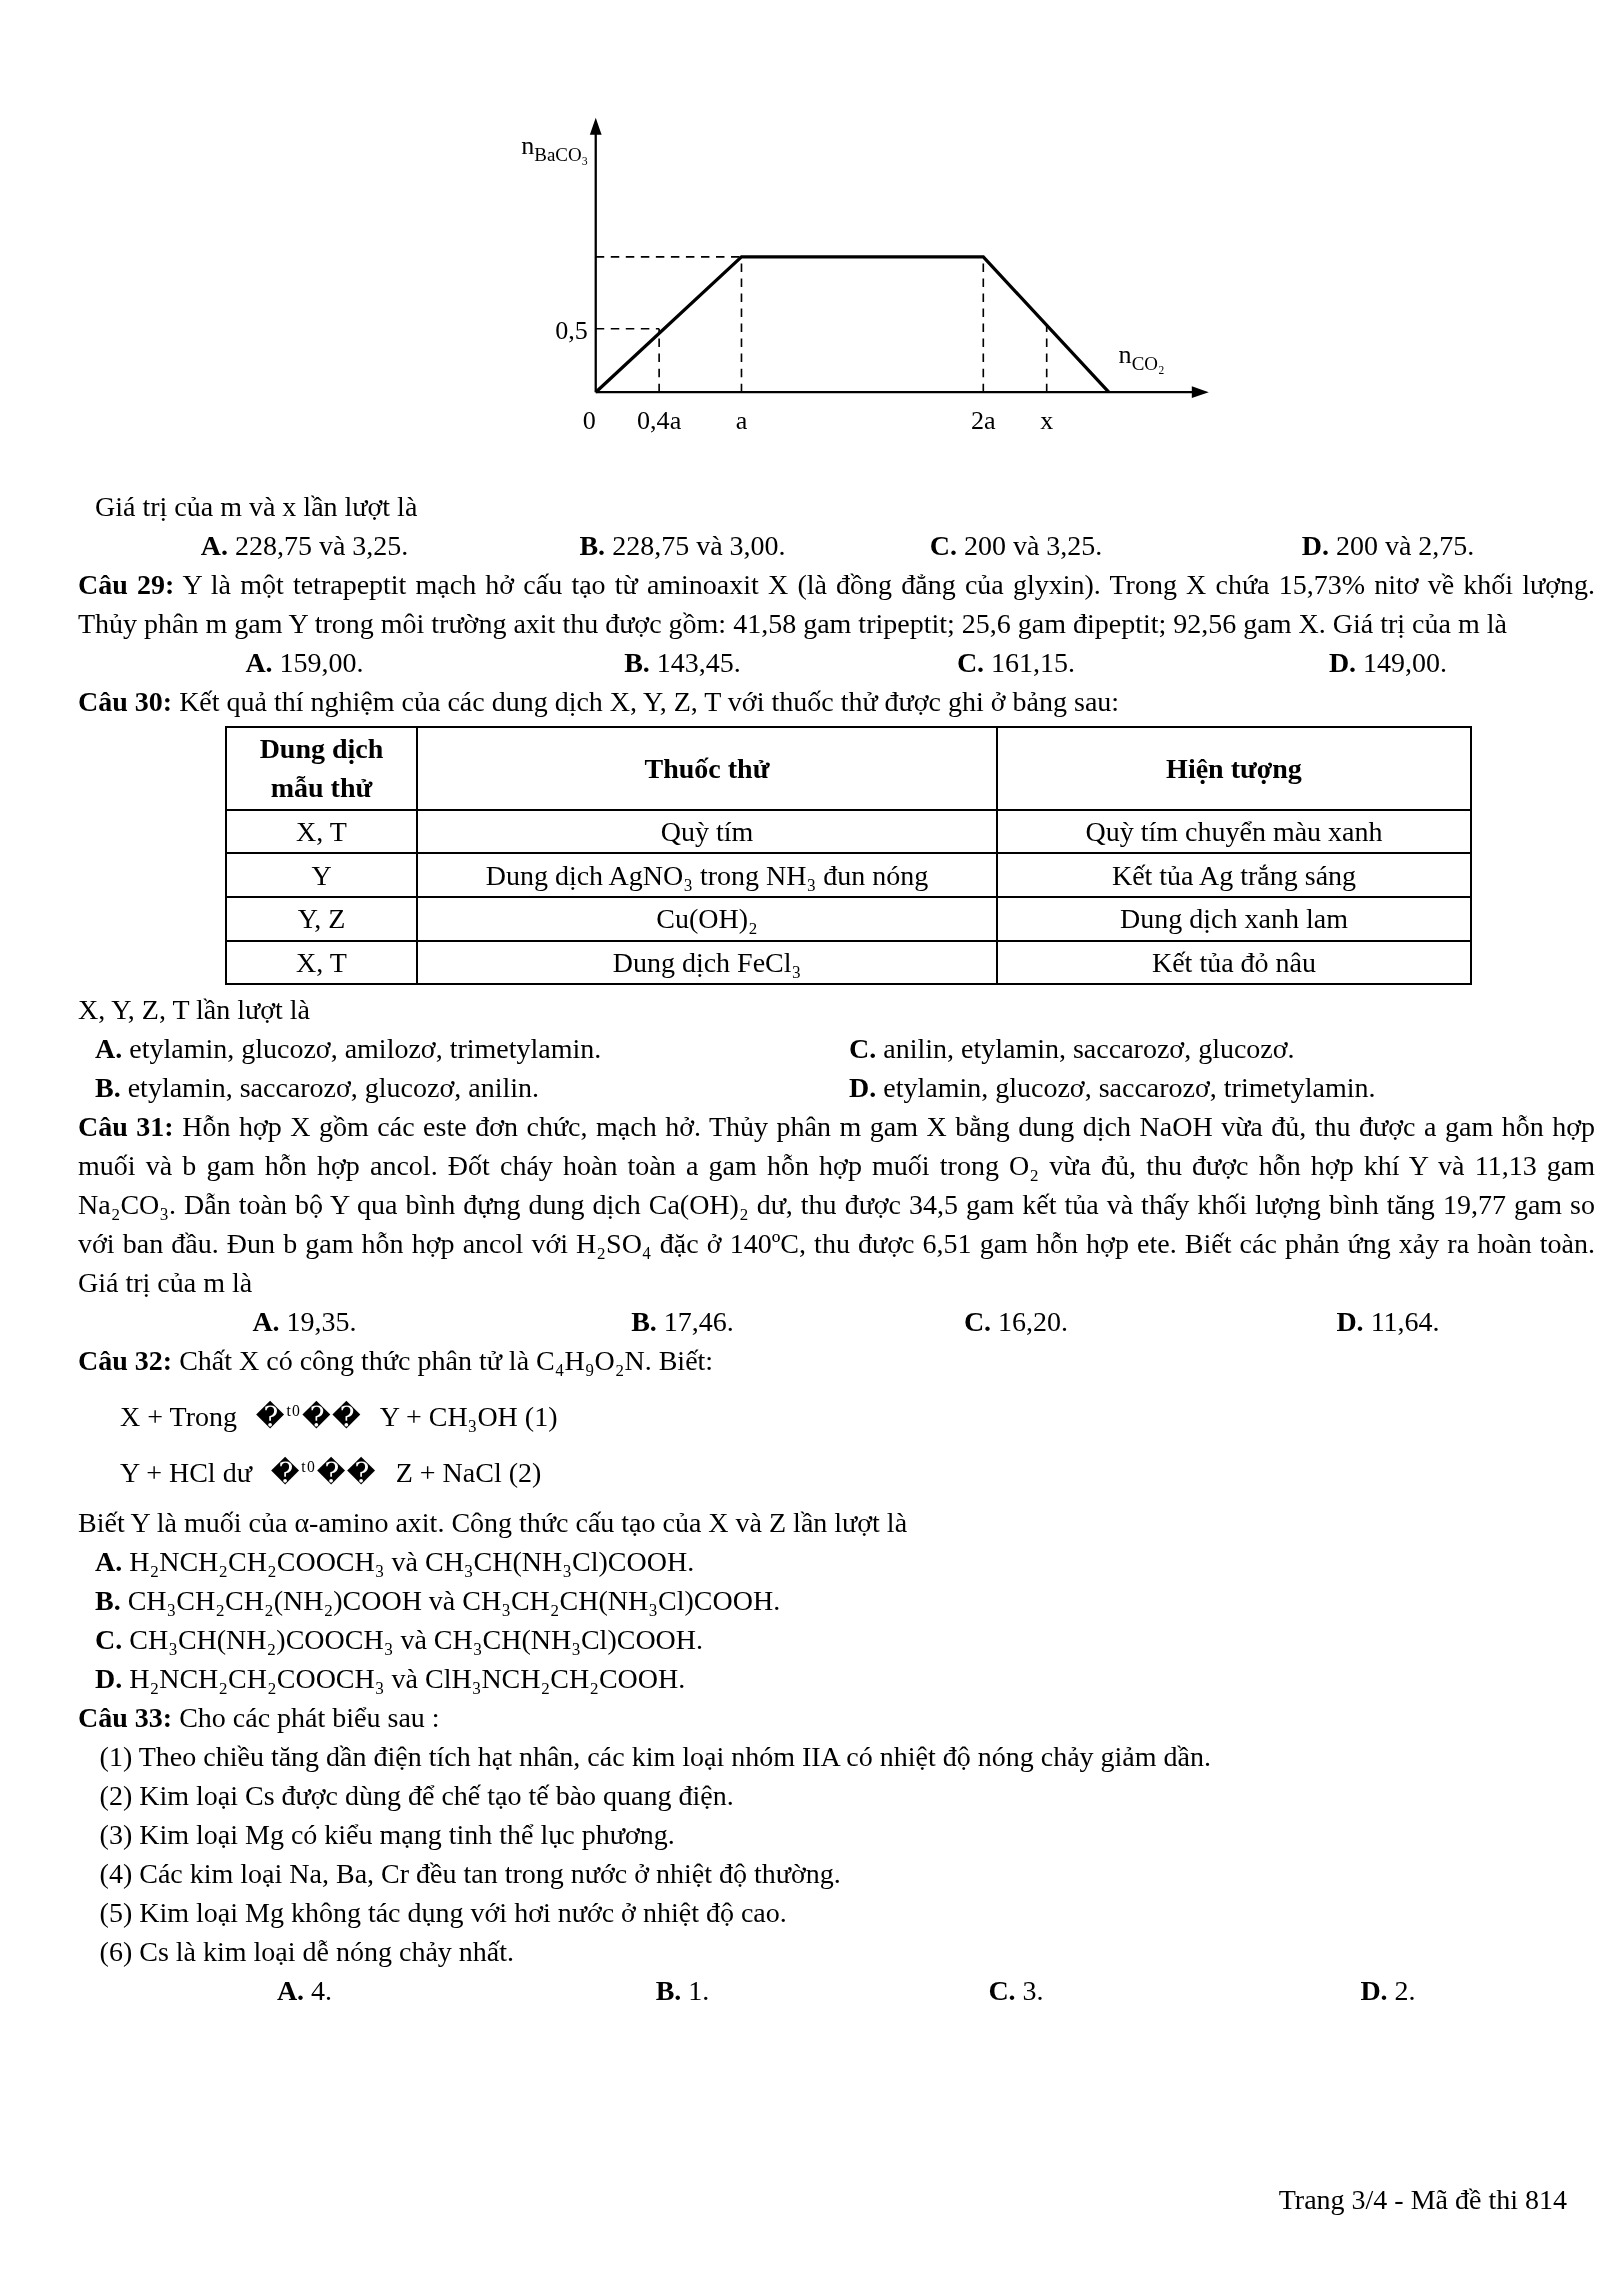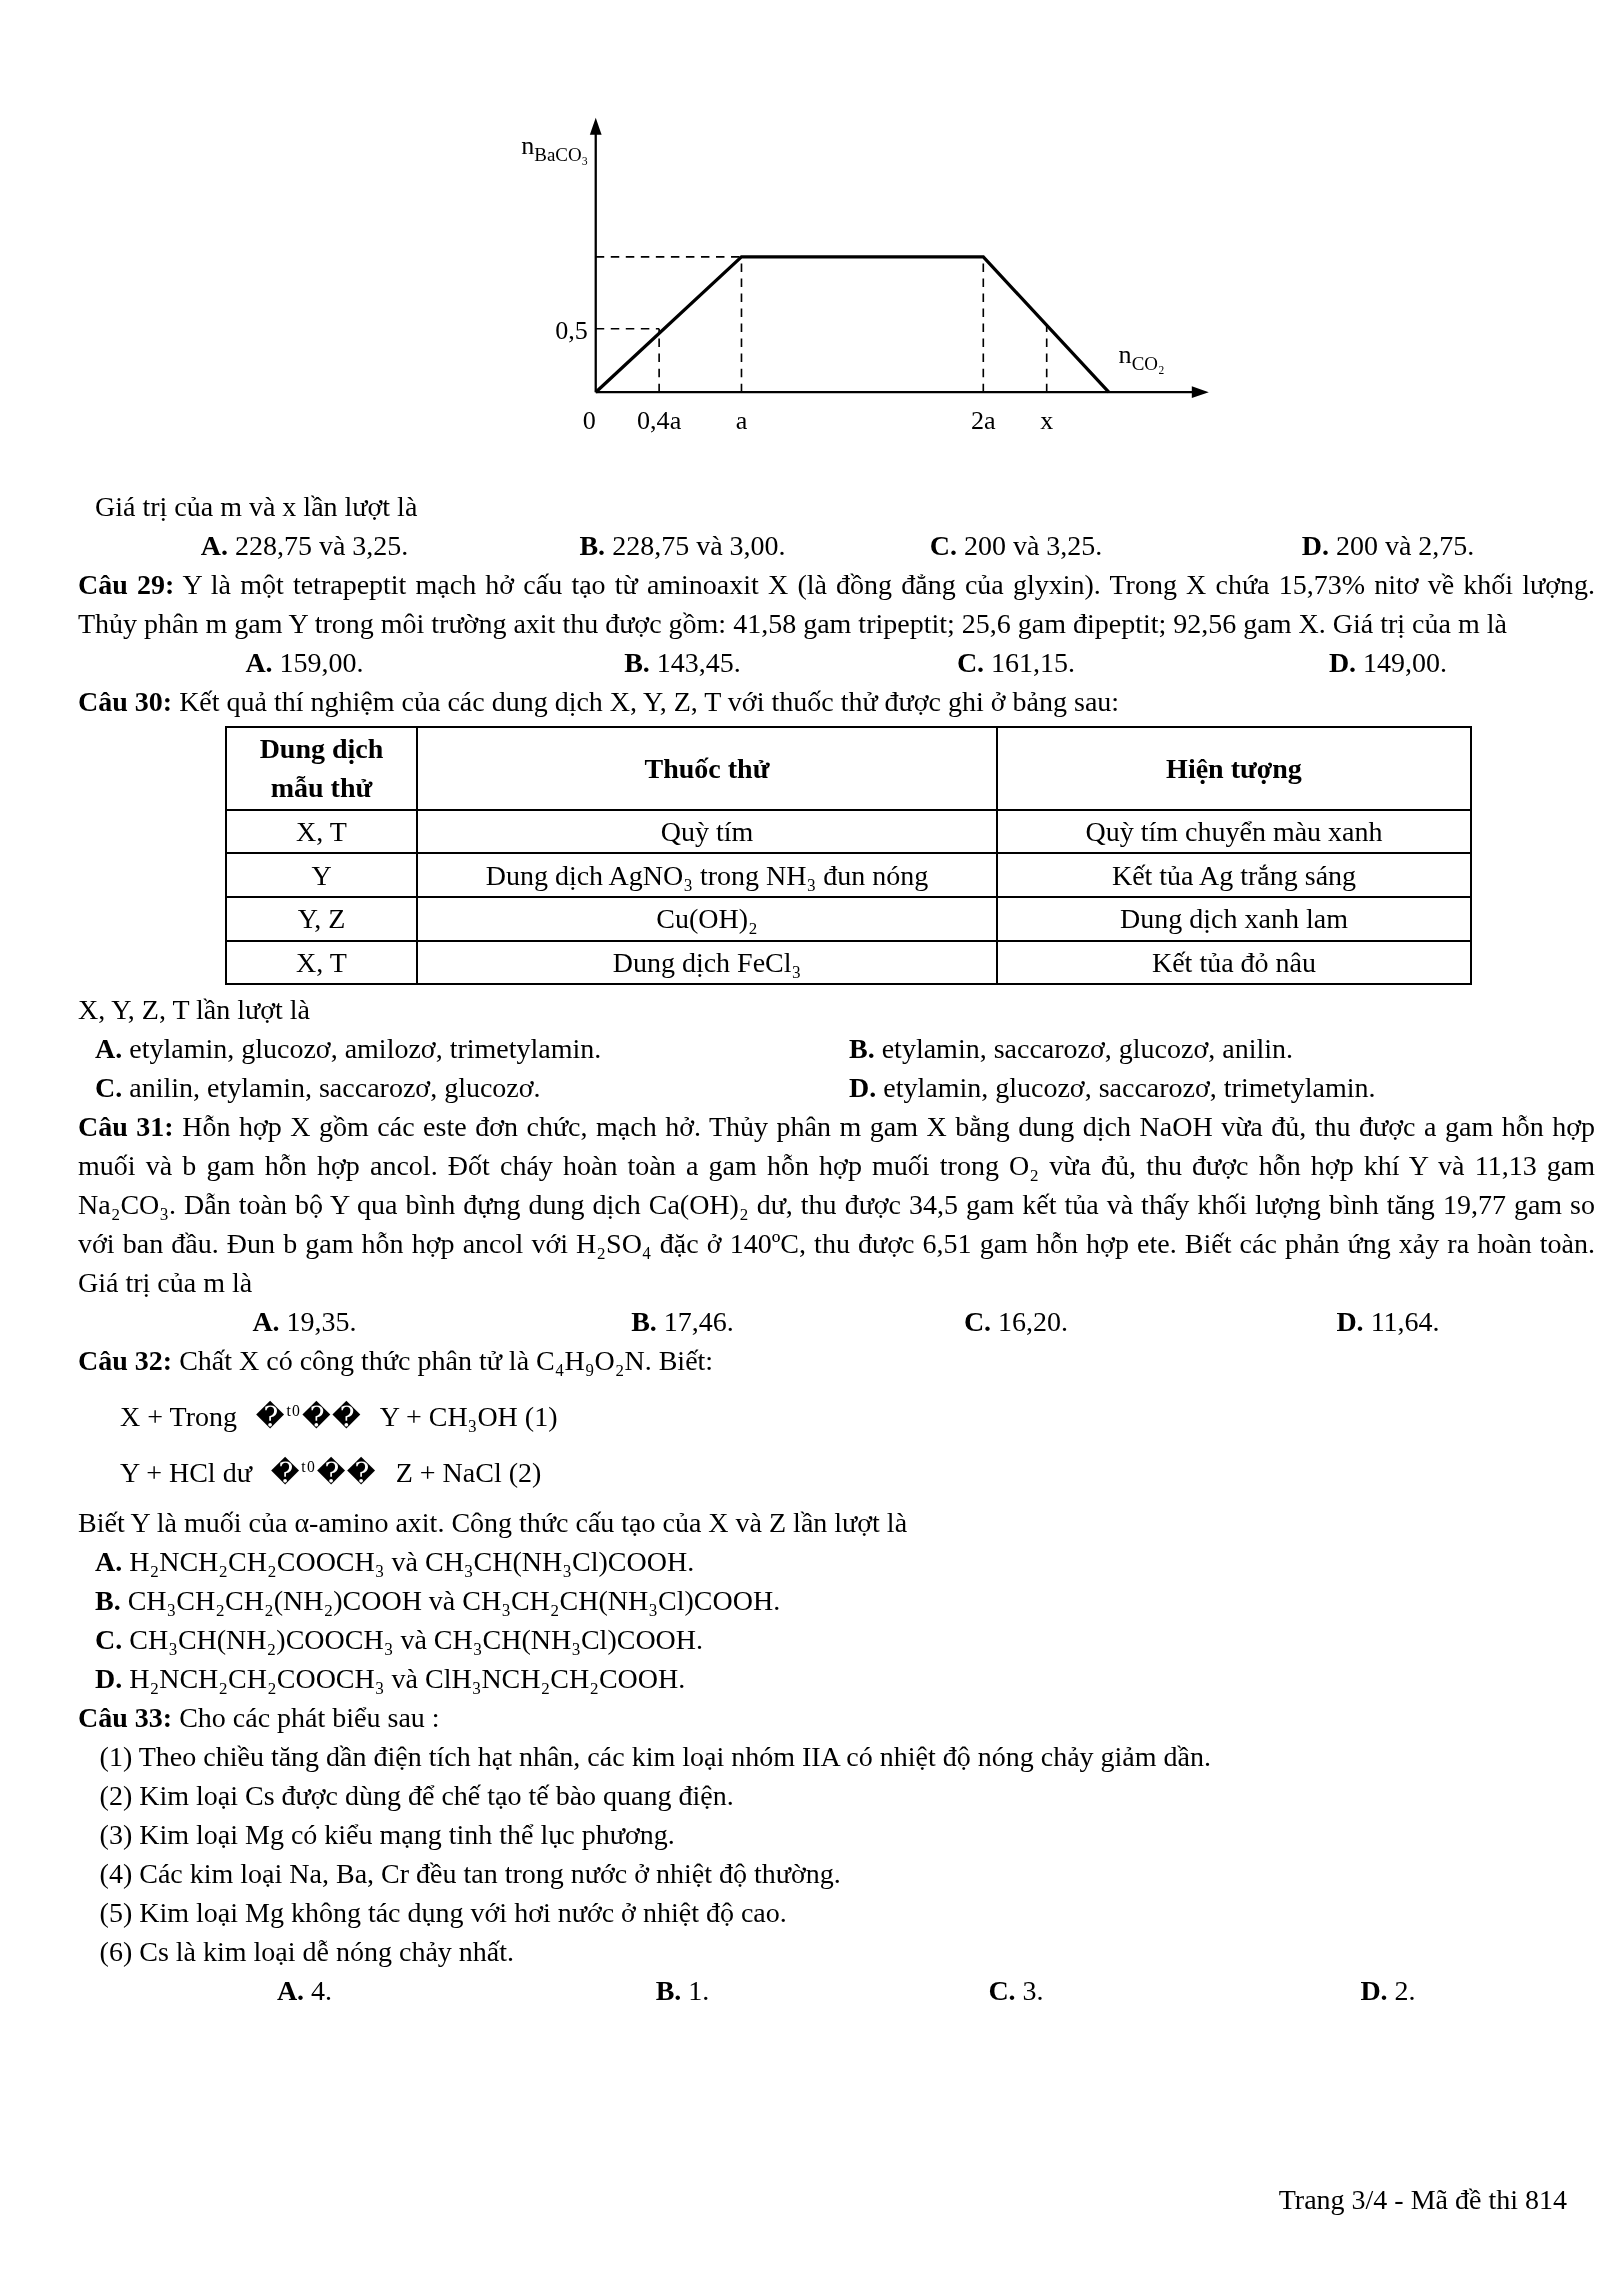--- a/index.html
+++ b/index.html
@@ -139,22 +139,22 @@
           <td>X, T</td>
           <td>Dung dịch FeCl₃</td>
           <td>Kết tủa đỏ nâu</td>
         </tr>
       </tbody>
     </table>
 
     <div class="stem">X, Y, Z, T lần lượt là</div>
     <div class="opts2">
       <div class="opt"><span class="opt-letter">A.</span> <span>etylamin, glucozơ, amilozơ, trimetylamin.</span></div>
+      <div class="opt"><span class="opt-letter">C.</span> <span>anilin, etylamin, saccarozơ, glucozơ.</span></div>
       <div class="opt"><span class="opt-letter">B.</span> <span>etylamin, saccarozơ, glucozơ, anilin.</span></div>
-      <div class="opt"><span class="opt-letter">C.</span> <span>anilin, etylamin, saccarozơ, glucozơ.</span></div>
       <div class="opt"><span class="opt-letter">D.</span> <span>etylamin, glucozơ, saccarozơ, trimetylamin.</span></div>
     </div>
 
     <p class="para"><b class="q-label">Câu 31:</b> <span>Hỗn hợp X gồm các este đơn chức, mạch hở. Thủy phân m gam X bằng dung dịch NaOH vừa đủ, thu được a gam hỗn hợp muối và b gam hỗn hợp ancol. Đốt cháy hoàn toàn a gam hỗn hợp muối trong O₂ vừa đủ, thu được hỗn hợp khí Y và 11,13 gam Na₂CO₃. Dẫn toàn bộ Y qua bình đựng dung dịch Ca(OH)₂ dư, thu được 34,5 gam kết tủa và thấy khối lượng bình tăng 19,77 gam so với ban đầu. Đun b gam hỗn hợp ancol với H₂SO₄ đặc ở 140ºC, thu được 6,51 gam hỗn hợp ete. Biết các phản ứng xảy ra hoàn toàn. Giá trị của m là</span></p>
     <div class="opts4">
       <div class="opt"><span class="opt-letter">A.</span> <span>19,35.</span></div>
       <div class="opt"><span class="opt-letter">B.</span> <span>17,46.</span></div>
       <div class="opt"><span class="opt-letter">C.</span> <span>16,20.</span></div>
       <div class="opt"><span class="opt-letter">D.</span> <span>11,64.</span></div>
     </div>

